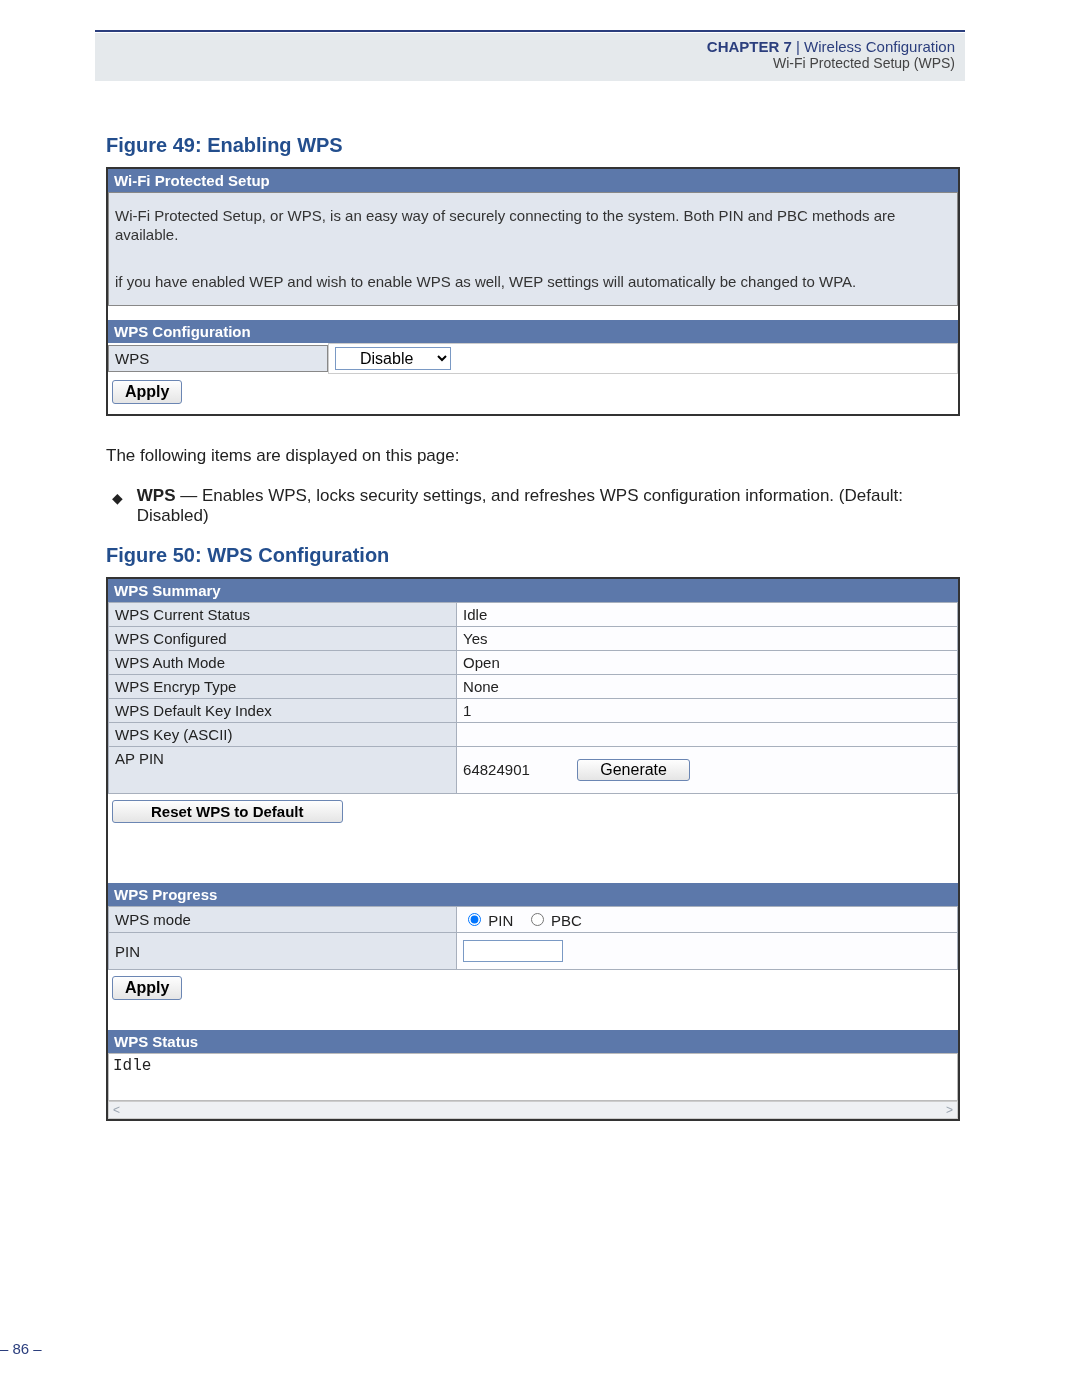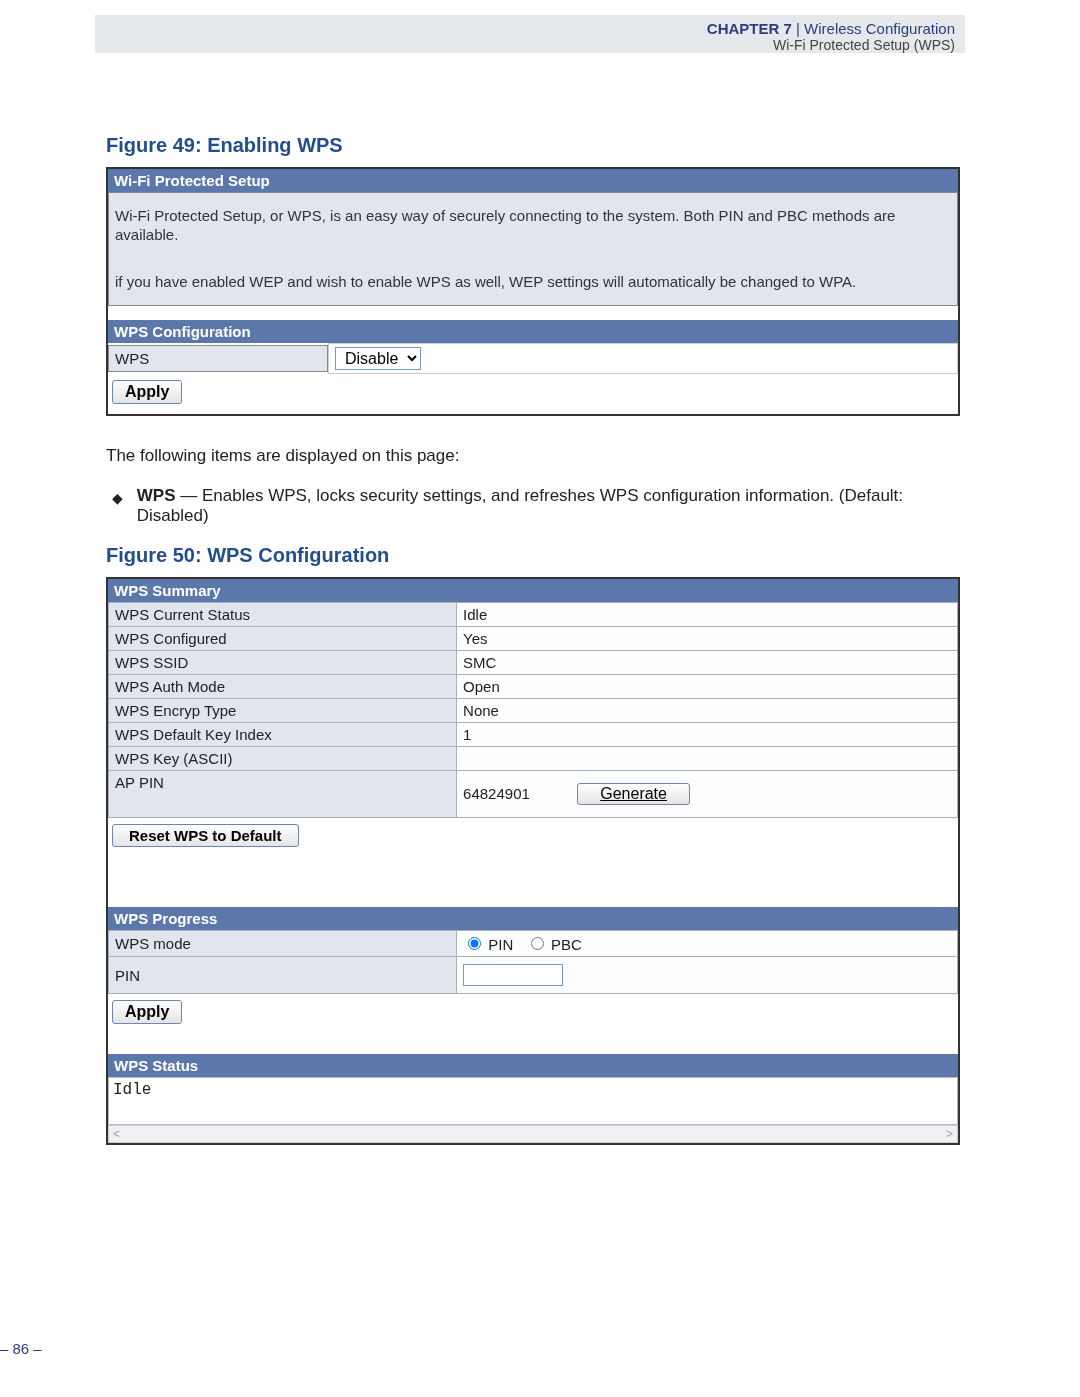--- a/index.html
+++ b/index.html
@@ -21,23 +21,23 @@
     left: 95px;
     right: 115px;
     top: 30px;
     height: 2px;
     background: #2b3e7d;
   }
   .top-bar {
     position: absolute;
     left: 95px;
     right: 115px;
-    top: 15px;
+    top: 33px;
     background: #e5e9ec;
-    padding: 5px 10px 0 10px;
+    padding: 5px 10px 10px 10px;
     text-align: right;
     font-size: 15px;
     color: #2b3e7d;
   }
   .top-bar .line1 {
     font-family: Verdana, Arial, sans-serif;
   }
   .top-bar .chapter-strong {
     font-weight: bold;
   }
@@ -109,21 +109,21 @@
   .wcfg-value {
     background: #fff;
     border: 1px solid #ccc;
     padding: 3px 6px;
     flex: 1;
     display: flex;
     align-items: center;
   }
   select.dropdown {
     font-size: 16px;
-    padding: 1px 5px;
+    padding: 1px 20px;
     border: 1px solid #7a99c4;
     background: #fff;
     color: #000;
   }
   .btn {
     font-family: Arial, Helvetica, sans-serif;
     font-size: 16px;
     font-weight: bold;
     background: linear-gradient(#fefefe, #e5e5e5);
     border: 1px solid #6b86b3;
@@ -168,21 +168,21 @@
     font-size: 15px;
   }
   .summary-tbl td.l {
     background: #e1e6ee;
     width: 41%;
   }
   .summary-tbl td.v {
     background: #fdfdff;
   }
   .btn-wide {
-    padding: 2px 16px;
+    padding: 2px 38px;
     font-size: 15px;
   }
   .reset-row {
     padding: 6px 4px 6px 4px;
   }
   .pin-input {
     width: 92px;
     border: 1px solid #7a99c4;
     padding: 2px 3px;
     font-size: 14px;
@@ -282,24 +282,20 @@
         <tbody id="summary-rows">
             <tr>
               <td class="l">WPS Current Status</td>
               <td class="v">Idle</td>
             </tr>
             <tr>
               <td class="l">WPS Configured</td>
               <td class="v">Yes</td>
             </tr>
             <tr>
-              <td class="l">WPS SSID</td>
-              <td class="v">SMC</td>
-            </tr>
-            <tr>
               <td class="l">WPS Auth Mode</td>
               <td class="v">Open</td>
             </tr>
             <tr>
               <td class="l">WPS Encryp Type</td>
               <td class="v">None</td>
             </tr>
             <tr>
               <td class="l">WPS Default Key Index</td>
               <td class="v">1</td>
@@ -307,21 +303,21 @@
             <tr>
               <td class="l">WPS Key (ASCII)</td>
               <td class="v"></td>
             </tr>
           </tbody>
         <tbody>
             <tr>
           <td class="l" style="vertical-align:top;height:40px;">AP PIN</td>
           <td class="v">
             <span style="display:inline-block;width:110px;">64824901</span>
-            <button class="btn" style="font-weight:normal;padding:1px 22px;text-decoration:underline;">Generate</button>
+            <button class="btn" style="font-weight:normal;padding:1px 22px;">Generate</button>
           </td>
         </tr>
       </tbody>
         </table>
       <div class="reset-row">
         <button class="btn btn-wide" style="font-weight:bold;">Reset WPS to Default</button>
       </div>
 
       <div class="big-gap"></div>
 

